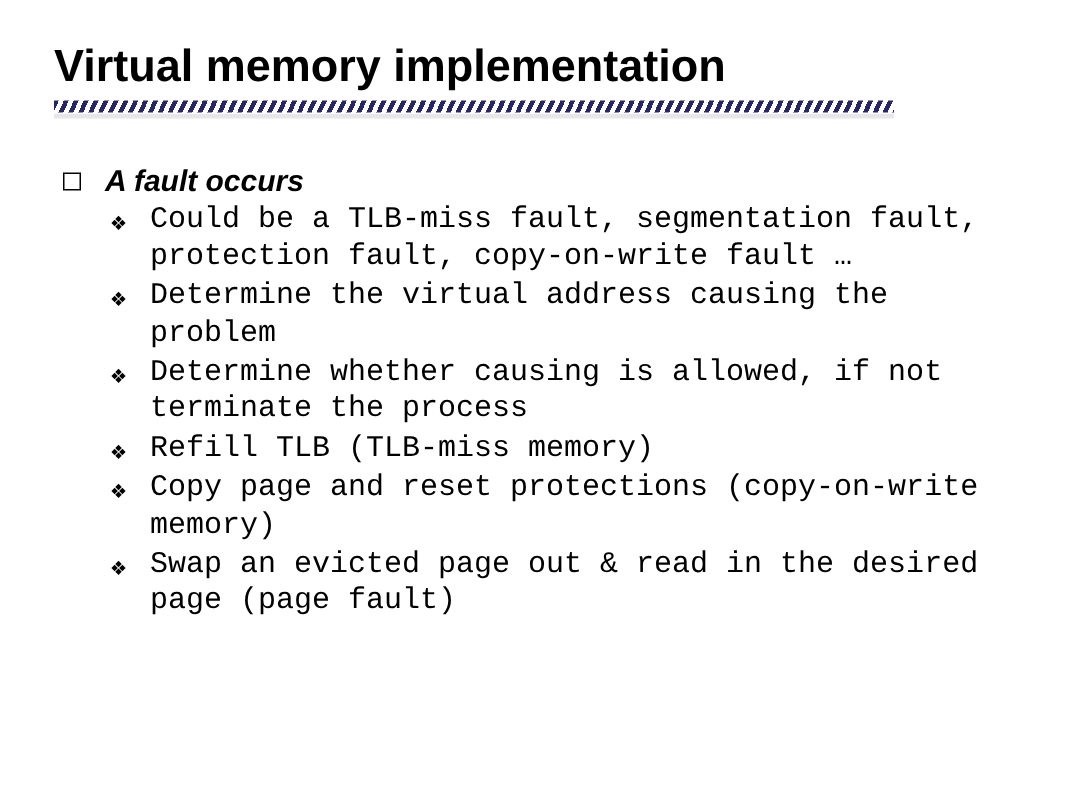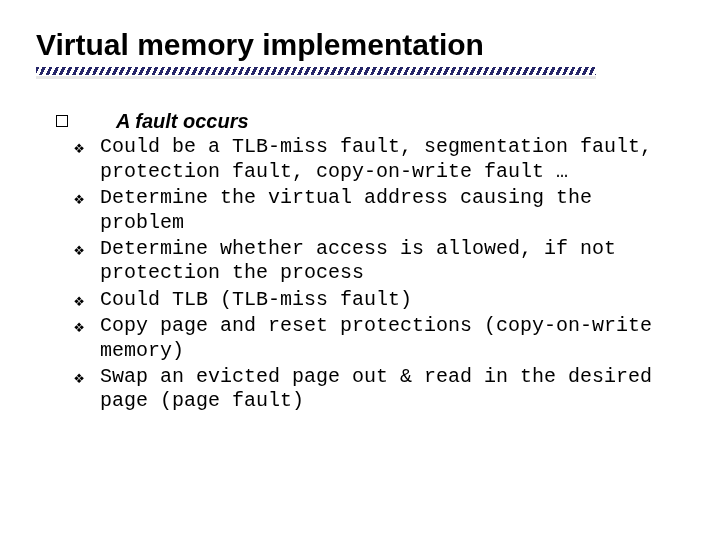--- a/index.html
+++ b/index.html
@@ -45,22 +45,21 @@
     margin-top: 1px;
     opacity: 0.5;
   }
   .content {
     font-size: 20px;
     line-height: 1.22;
   }
   .level1 {
     display: flex;
     align-items: flex-start;
-    margin-left: 20px;
-    gap: 32px;
+    margin-left: 6px;
   }
   .l1-bullet {
     width: 10px;
     height: 10px;
     border: 1.5px solid #000;
     margin-top: 6px;
     margin-right: 16px;
     flex: 0 0 auto;
   }
   .l1-text {
@@ -112,25 +111,25 @@
       <div class="level2">
         <span class="l2-bullet">❖</span>
         <span class="l2-text">Could be a TLB-miss fault, segmentation fault, protection fault, copy-on-write fault …</span>
       </div>
       <div class="level2">
         <span class="l2-bullet">❖</span>
         <span class="l2-text">Determine the virtual address causing the problem</span>
       </div>
       <div class="level2">
         <span class="l2-bullet">❖</span>
-        <span class="l2-text">Determine whether access is allowed, if not protection the process</span>
+        <span class="l2-text">Determine whether causing is allowed, if not terminate the process</span>
       </div>
       <div class="level2">
         <span class="l2-bullet">❖</span>
-        <span class="l2-text">Could TLB (TLB-miss fault)</span>
+        <span class="l2-text">Refill TLB (TLB-miss memory)</span>
       </div>
       <div class="level2">
         <span class="l2-bullet">❖</span>
         <span class="l2-text">Copy page and reset protections (copy-on-write memory)</span>
       </div>
       <div class="level2">
         <span class="l2-bullet">❖</span>
         <span class="l2-text">Swap an evicted page out &amp; read in the desired page (page fault)</span>
       </div>
     </div>

